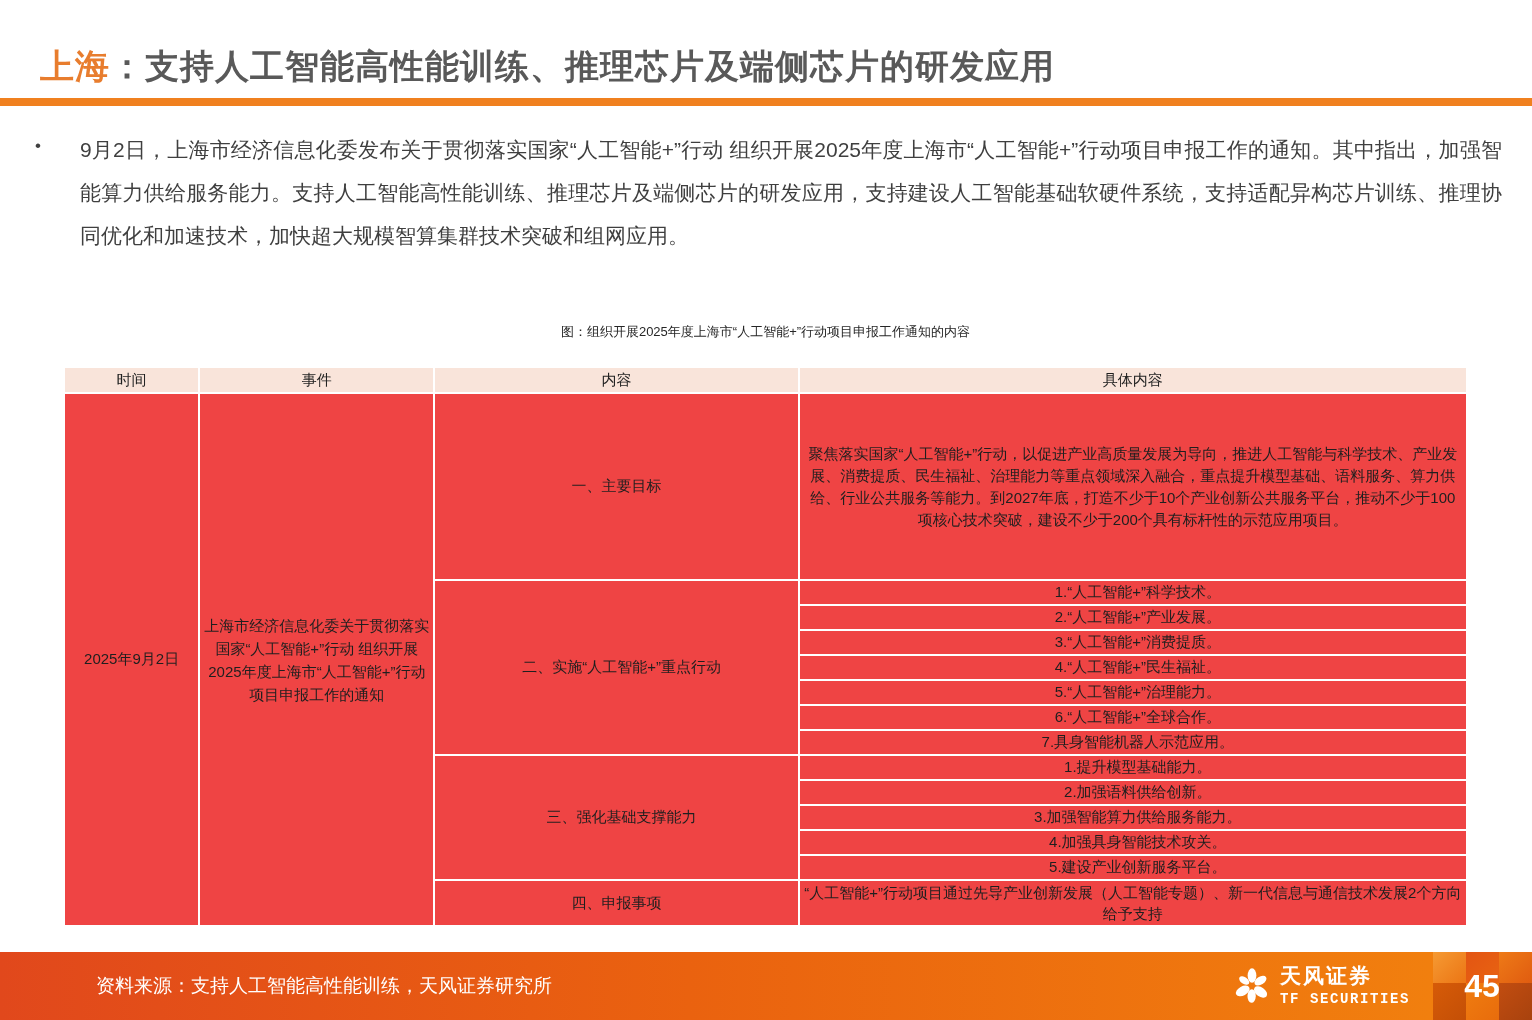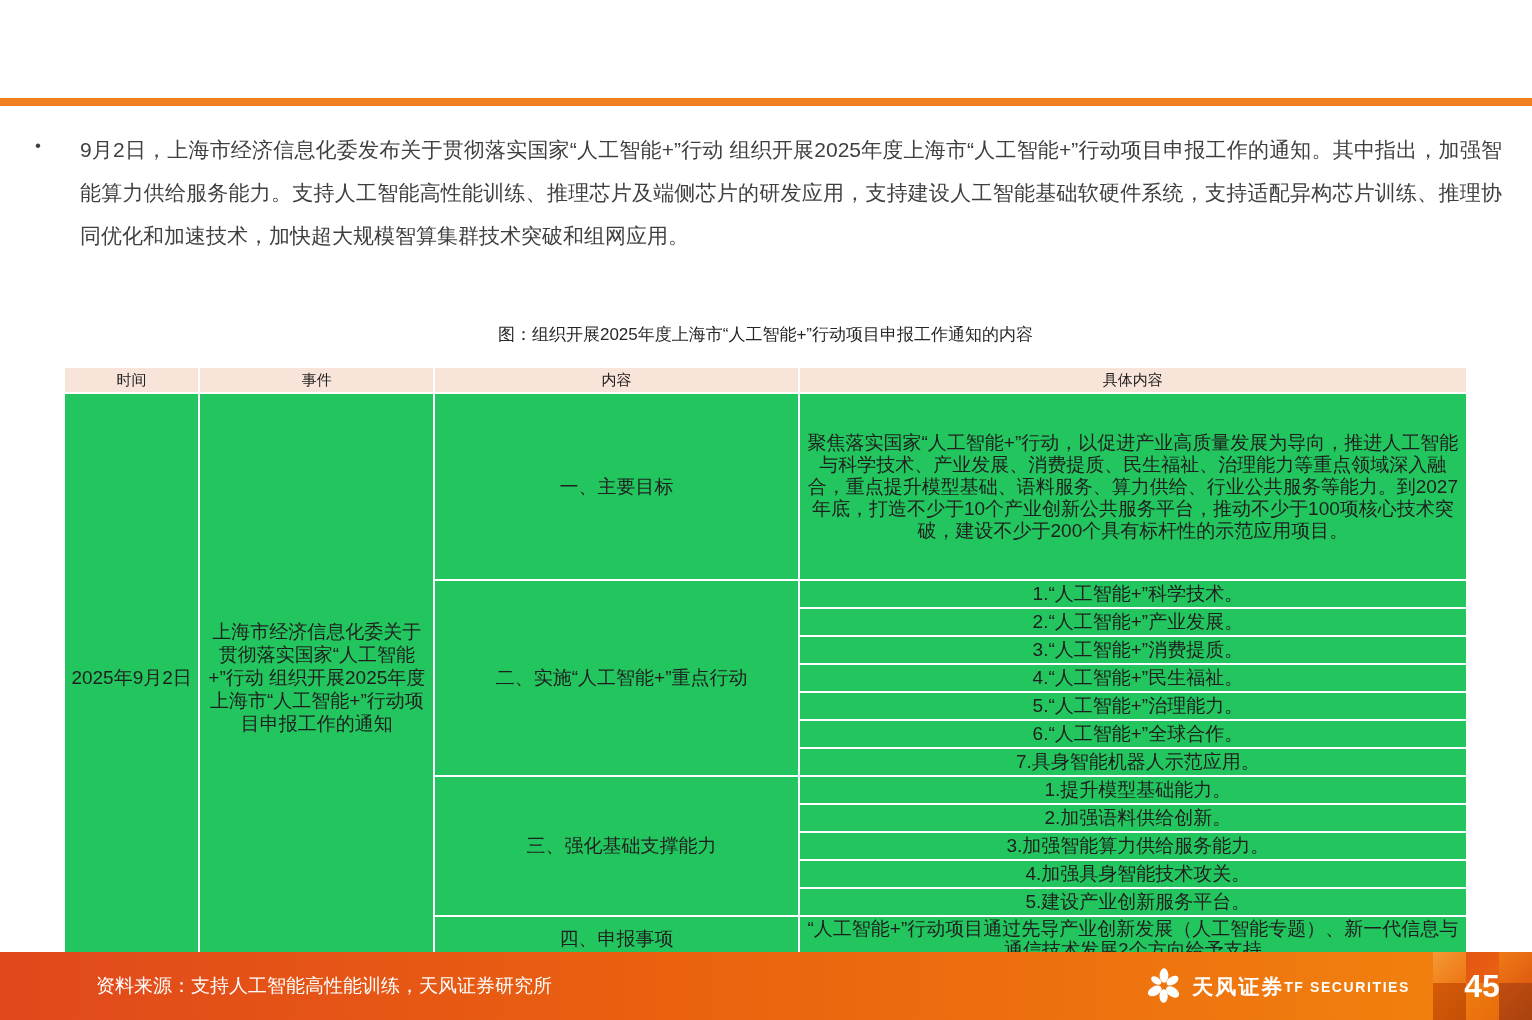--- a/index.html
+++ b/index.html
@@ -27,35 +27,35 @@
     position:absolute;left:2px;top:8px;font-size:17px;color:#404040;
   }
   .bullet-text{
     margin-left:47px;width:1422px;
     font-size:21px;line-height:43px;color:#3f3f3f;
     text-align:justify;
   }
   
   .tbl-caption{
     position:absolute;left:63px;top:323px;width:1405px;
-    text-align:center;font-size:17px;color:#262626;
+    text-align:center;font-size:13px;color:#262626;
   }
   
   .tbl-wrap{position:absolute;left:63px;top:366px;width:1405px;}
   table.notice{
     width:1405px;table-layout:fixed;
     border-collapse:separate;border-spacing:2px;
   }
   table.notice th{
     background:#f9e4da;height:24px;padding:0 0;
     font-size:15px;font-weight:normal;color:#1f1f1f;text-align:center;
   }
   table.notice td{
-    background:#22c55e;padding:0 4px;
-    font-size:19px;color:#1f1f1f;text-align:center;vertical-align:middle;
+    background:#ef4444;padding:0 4px;
+    font-size:15px;color:#1f1f1f;text-align:center;vertical-align:middle;
   }
   td.c-time{font-size:16px;}
   td.c-event{font-size:16px;line-height:23px;padding:0 14px;}
   td.c-section{font-size:15.5px;}
   tr.r-main td{height:185px;}
   tr.r-sub td{height:23px;padding-left:14px;}
   tr.r-last td{height:44px;}
   td.c-detail-para{
     font-size:15px;line-height:22px;padding:0 42px;
     text-align:justify;text-align-last:center;
@@ -68,21 +68,21 @@
   }
   .footer-source{
     position:absolute;left:96px;top:0;height:68px;
     display:flex;align-items:center;
     color:#ffffff;font-size:19px;
   }
   .footer-brand{
     position:absolute;right:122px;top:0;height:68px;
     display:flex;align-items:center;gap:9px;z-index:3;
   }
-  .brand-text{display:flex;flex-direction:row;line-height:1;}
+  .brand-text{display:flex;flex-direction:column;line-height:1;font-family:Liberation Mono, monospace;}
   .brand-cn{color:#ffffff;font-size:21px;font-weight:bold;letter-spacing:2px;}
   .brand-en{color:#ffffff;font-size:14px;letter-spacing:1.6px;margin-top:4px;font-weight:bold;}
   .mosaic{position:absolute;right:0;top:0;width:99px;height:68px;z-index:1;}
   .mosaic div{position:absolute;width:33px;}
   .mq1{left:0;  top:0;height:31px;background:linear-gradient(135deg,#f59a33,#ec7514);}
   .mq2{left:33px;top:0;height:31px;background:linear-gradient(135deg,#e35512,#e86312);}
   .mq3{left:66px;top:0;height:31px;background:linear-gradient(135deg,#ee7a17,#e05c10);}
   .mq4{left:0;  top:31px;height:37px;background:linear-gradient(135deg,#d65b08,#c44f06);}
   .mq5{left:33px;top:31px;height:37px;background:linear-gradient(135deg,#f07d10,#e86c0c);}
   .mq6{left:66px;top:31px;height:37px;background:linear-gradient(135deg,#c24d10,#a8420e);}
@@ -90,20 +90,23 @@
     position:absolute;right:20px;top:0;height:68px;width:60px;
     display:flex;align-items:center;justify-content:center;
     color:#ffffff;font-size:32px;z-index:4;font-weight:bold;
   }
 </style>
 </head>
 <body>
 
 <div class="slide">
 
+  <div class="title">
+    <span class="hl">上海</span><span>：支持人工智能高性能训练、推理芯片及端侧芯片的研发应用</span>
+  </div>
   <div class="divider"></div>
 
   <div class="bullet-wrap">
     <span class="bullet-dot">•</span>
     <div class="bullet-text">9月2日，上海市经济信息化委发布关于贯彻落实国家“人工智能+”行动 组织开展2025年度上海市“人工智能+”行动项目申报工作的通知。其中指出，加强智能算力供给服务能力。支持人工智能高性能训练、推理芯片及端侧芯片的研发应用，支持建设人工智能基础软硬件系统，支持适配异构芯片训练、推理协同优化和加速技术，加快超大规模智算集群技术突破和组网应用。</div>
   </div>
 
   <div class="tbl-caption">图：组织开展2025年度上海市“人工智能+”行动项目申报工作通知的内容</div>
 
   <div class="tbl-wrap">

